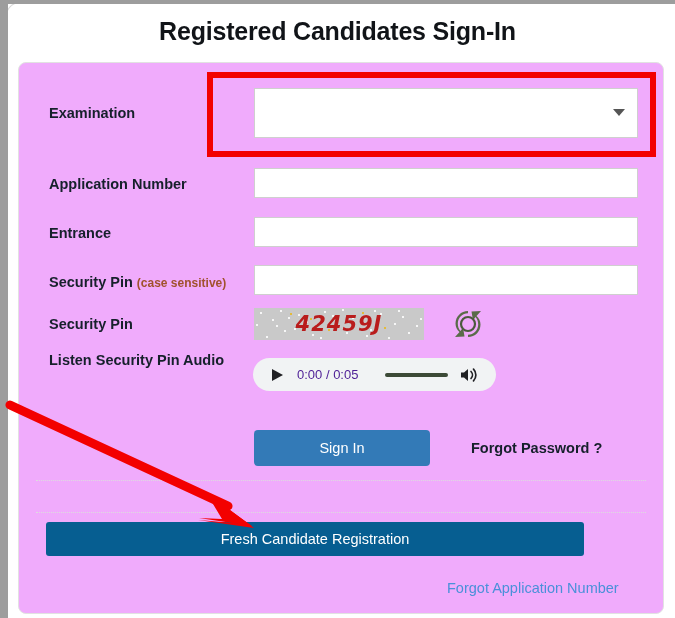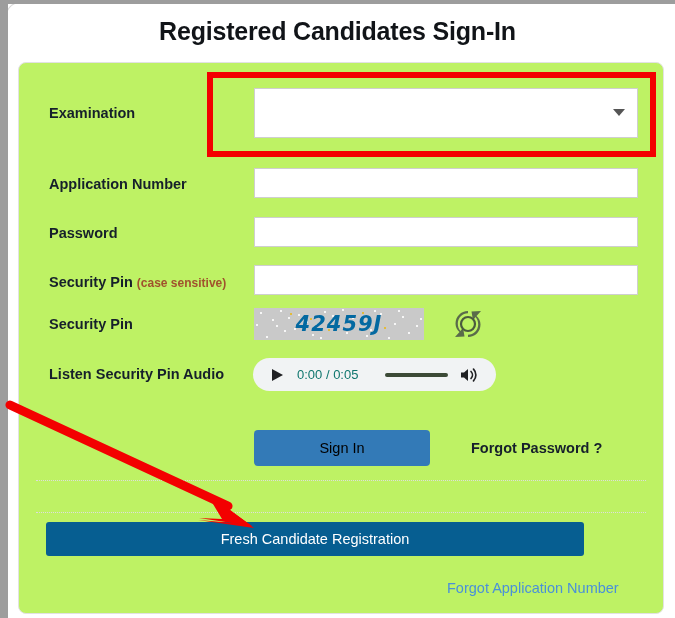--- a/index.html
+++ b/index.html
@@ -50,21 +50,21 @@
     font-weight: bold;
     color: #111418;
     letter-spacing: -0.2px;
   }
 
   
   .card {
     position: absolute;
     left: 18px; top: 62px;
     width: 646px; height: 552px;
-    background: #bef264;
+    background: #f0abfc;
     border: 1px solid #e2e2e2;
     border-radius: 8px;
   }
 
   
   .row-label {
     position: absolute;
     font-size: 14.5px;
     font-weight: bold;
     color: #16202b;
@@ -130,21 +130,21 @@
   .captcha-text {
     position: absolute;
     left: 0; top: 0;
     width: 170px; height: 36px;
     line-height: 32px;
     text-align: center;
     font-family: "DejaVu Sans", sans-serif;
     font-size: 21px;
     font-weight: bold;
     font-style: italic;
-    color: #0369a1;
+    color: #b91c1c;
     letter-spacing: 1px;
   }
   .captcha-noise {
     position: absolute; left: 0; top: 0;
     width: 170px; height: 32px;
     opacity: 0.85;
   }
 
   .refresh-icon {
     position: absolute;
@@ -165,21 +165,21 @@
     left: 19px; top: 11px;
     width: 0; height: 0;
     border-top: 6px solid transparent;
     border-bottom: 6px solid transparent;
     border-left: 11px solid #202124;
   }
   .audio-time {
     position: absolute;
     left: 44px; top: 9px;
     font-size: 13px;
-    color: #0f766e;
+    color: #4c1d95;
     font-family: "Liberation Sans", sans-serif;
   }
   .audio-bar {
     position: absolute;
     left: 132px; top: 15px;
     width: 63px; height: 4px;
     border-radius: 2px;
     background: #3c4a36;
   }
   .audio-vol {
@@ -189,21 +189,21 @@
   }
 
   
   .signin-btn {
     position: absolute;
     left: 254px; top: 430px;
     width: 176px; height: 36px;
     background: #337ab7;
     border: none;
     border-radius: 4px;
-    color: #000000;
+    color: #ffffff;
     font-family: "Liberation Sans", sans-serif;
     font-size: 14.5px;
     cursor: pointer;
   }
   .forgot-pass {
     position: absolute;
     left: 471px; top: 440px;
     font-size: 14.5px;
     font-weight: bold;
     color: #16202b;
@@ -262,30 +262,30 @@
   <div class="edge-top"></div>
 
   <div class="page-title">Registered Candidates Sign-In</div>
 
   <div class="card">
 
     <div class="row-label" style="left:30px; top:42px;">Examination</div>
 
     <div class="row-label" style="left:30px; top:113px;">Application Number</div>
 
-    <div class="row-label" style="left:30px; top:162px;">Password</div>
+    <div class="row-label" style="left:30px; top:162px;">Entrance</div>
 
     <div class="row-label" style="left:30px; top:211px;">
       <span>Security Pin</span>
       <span class="label-note">(case sensitive)</span>
     </div>
 
     <div class="row-label" style="left:30px; top:253px;">Security Pin</div>
 
-    <div class="row-label" style="left:30px; top:303px;">Listen Security Pin Audio</div>
+    <div class="row-label" style="left:30px; top:289px;">Listen Security Pin Audio</div>
   </div>
 
   <div class="select-box">
     <div class="select-arrow"></div>
   </div>
 
   <input class="field" style="top: 168px;" type="text" placeholder="">
   <input class="field" style="top: 217px;" type="password" placeholder="">
   <input class="field" style="top: 265px;" type="text" placeholder="">
 

